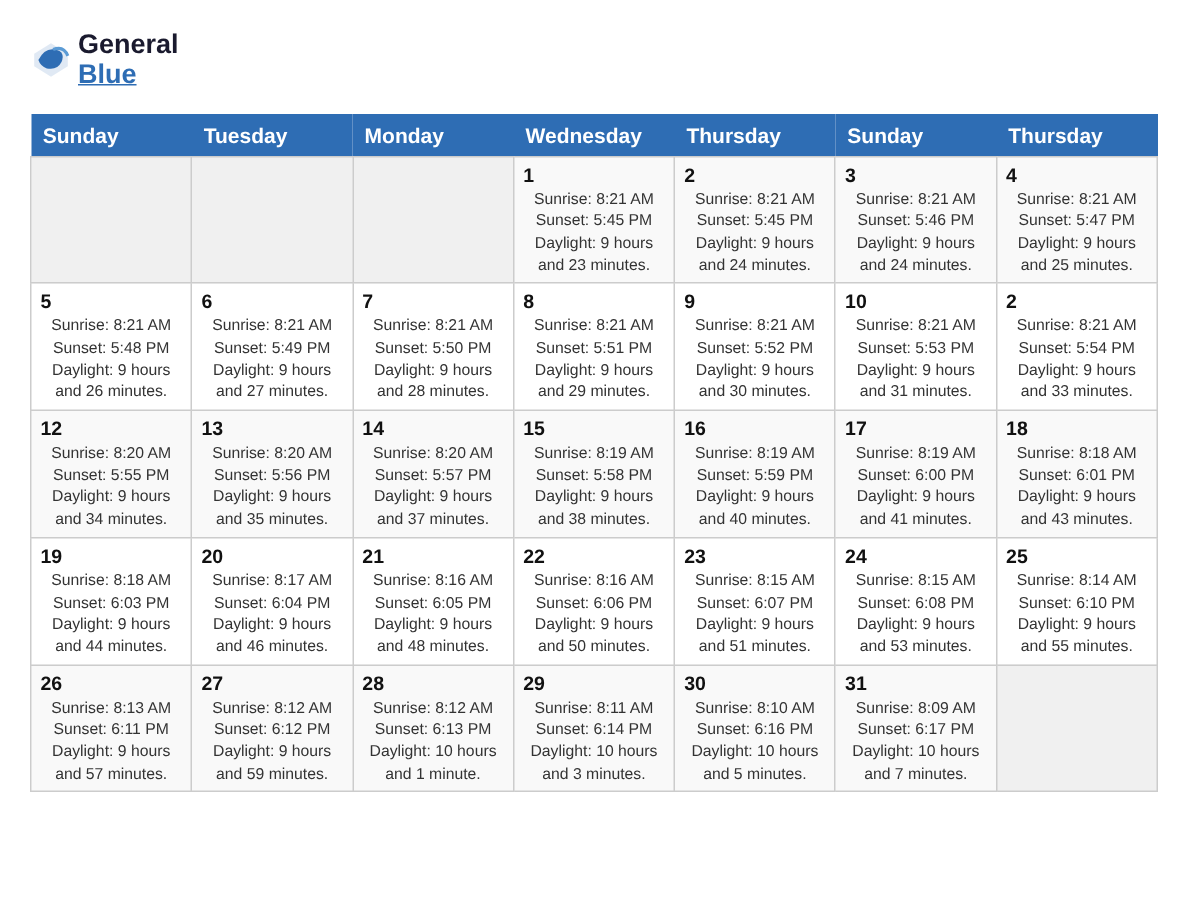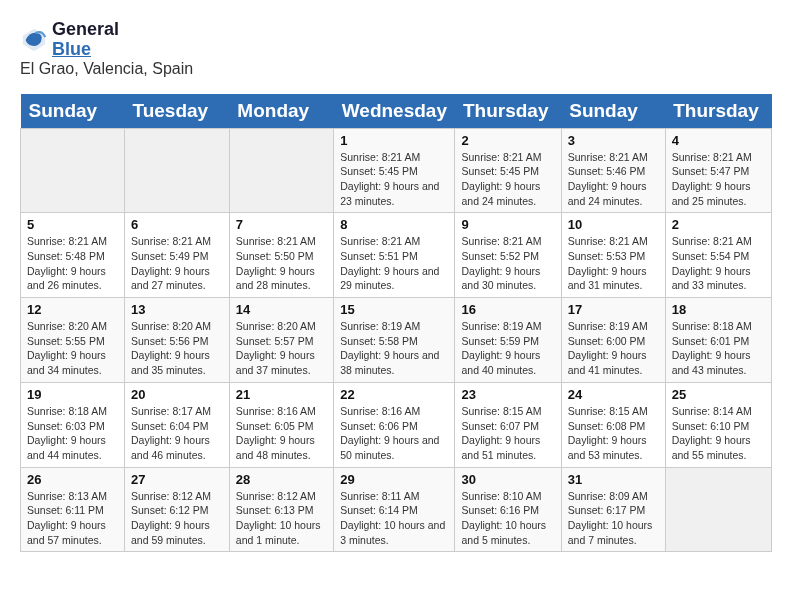--- a/index.html
+++ b/index.html
@@ -47,21 +47,21 @@
     table {
       width: 100%;
       border-collapse: collapse;
       font-size: 11px;
     }
     thead tr th {
       background-color: #2e6db4;
       color: white;
       text-align: left;
       padding: 6px 8px;
-      font-size: 19px;
+      font-size: 14px;
       font-weight: bold;
     }
     tbody tr td {
       border: 1px solid #ccc;
       vertical-align: top;
       padding: 4px 6px;
       width: 107px;
       min-height: 80px;
       background: #fff;
     }
@@ -71,20 +71,21 @@
     .day-number {
       font-weight: bold;
       font-size: 13px;
       margin-bottom: 2px;
       color: #111;
     }
     .day-info {
       color: #333;
       font-size: 10.5px;
       line-height: 1.4;
+      text-align: center;
     }
     .empty-cell {
       background: #f0f0f0 !important;
     }
   </style>
 </head>
 <body>
 
 <div class="header-area">
   <div class="logo">
@@ -92,21 +93,20 @@
       <polygon points="20,4 36,14 36,26 20,36 4,26 4,14" fill="#2e6db4" opacity="0.15"></polygon>
       <path d="M8 20 Q14 8 24 10 Q34 12 30 22 Q26 30 16 28 Q10 26 8 20Z" fill="#2e6db4"></path>
       <path d="M22 10 Q32 6 36 16" fill="none" stroke="#5b9bd5" stroke-width="3"></path>
     </svg>
     <div style="display:flex; flex-direction:column; line-height:1.1;">
       <span class="logo-text">General</span>
       <span class="logo-text" style="color:#2e6db4;text-decoration:underline;">Blue</span>
     </div>
   </div>
   <div class="title-area">
-    <div class="calendar-subtitle">El Grao, Valencia, Spain</div>
   </div>
 </div>
 
 <table>
   <thead>
     <tr id="header-row">
     <th>Sunday</th>
         <th>Tuesday</th>
         <th>Monday</th>
         <th>Wednesday</th>

